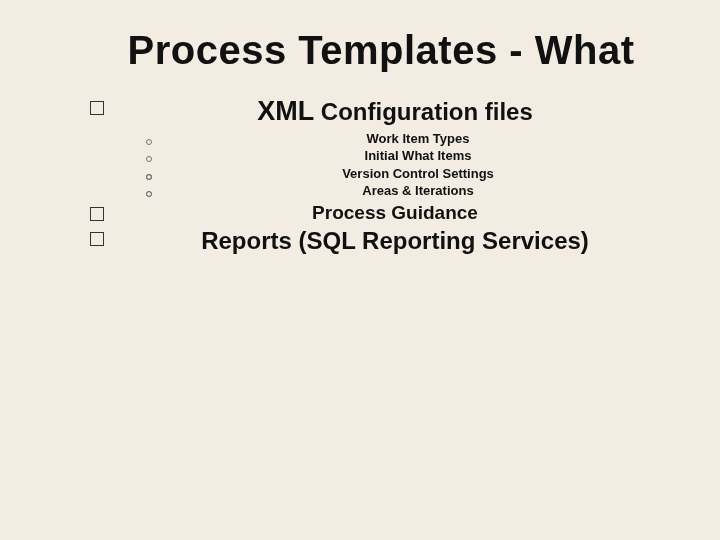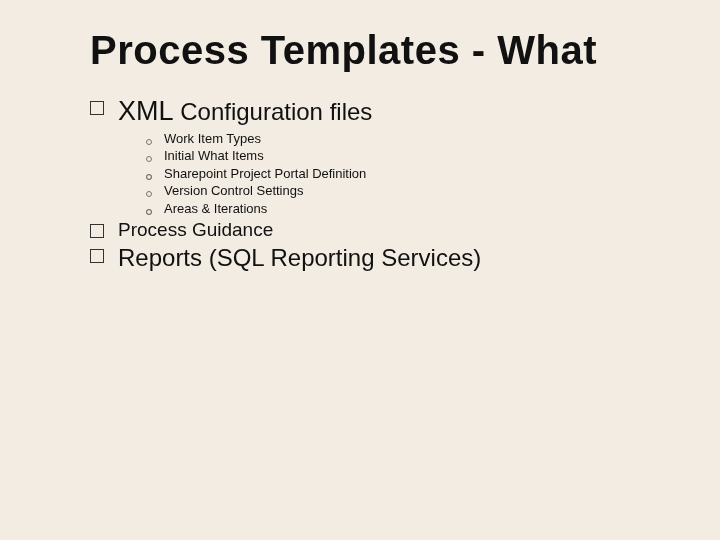--- a/index.html
+++ b/index.html
@@ -11,37 +11,39 @@
     font-family: Arial, Helvetica, sans-serif;
     color: #111;
     overflow: hidden;
   }
   .slide {
     position: relative;
     width: 712px;
     height: 540px;
     box-sizing: border-box;
     padding: 28px 40px 36px 90px;
+    text-align: center;
   }
   .title {
     font-size: 40px;
     line-height: 1.1;
     margin: 0 0 22px 0;
     letter-spacing: 0.5px;
   }
   .top-list {
     list-style: none;
     margin: 0;
     padding: 0;
     font-size: 24px;
     line-height: 1.32;
   }
   .top-item {
     padding-left: 28px;
     position: relative;
+    font-weight: bold;
   }
   .top-item .bullet-square {
     position: absolute;
     left: 0;
     top: 7px;
     width: 14px;
     height: 14px;
     border: 1.5px solid #333;
     box-sizing: border-box;
   }
@@ -90,21 +92,20 @@
         </li>
         <li class="sub-item">
           <span class="bullet-ring"></span>
           <span>Initial What Items</span>
         </li>
         <li class="sub-item">
           <span class="bullet-ring"></span>
         </li>
         <li class="sub-item">
           <span class="bullet-ring"></span>
-          <span>Sharepoint Project Portal Definition</span>
         </li>
         <li class="sub-item">
           <span class="bullet-ring"></span>
           <span>Version Control Settings</span>
         </li>
         <li class="sub-item">
           <span class="bullet-ring"></span>
         </li>
         <li class="sub-item">
           <span class="bullet-ring"></span>

